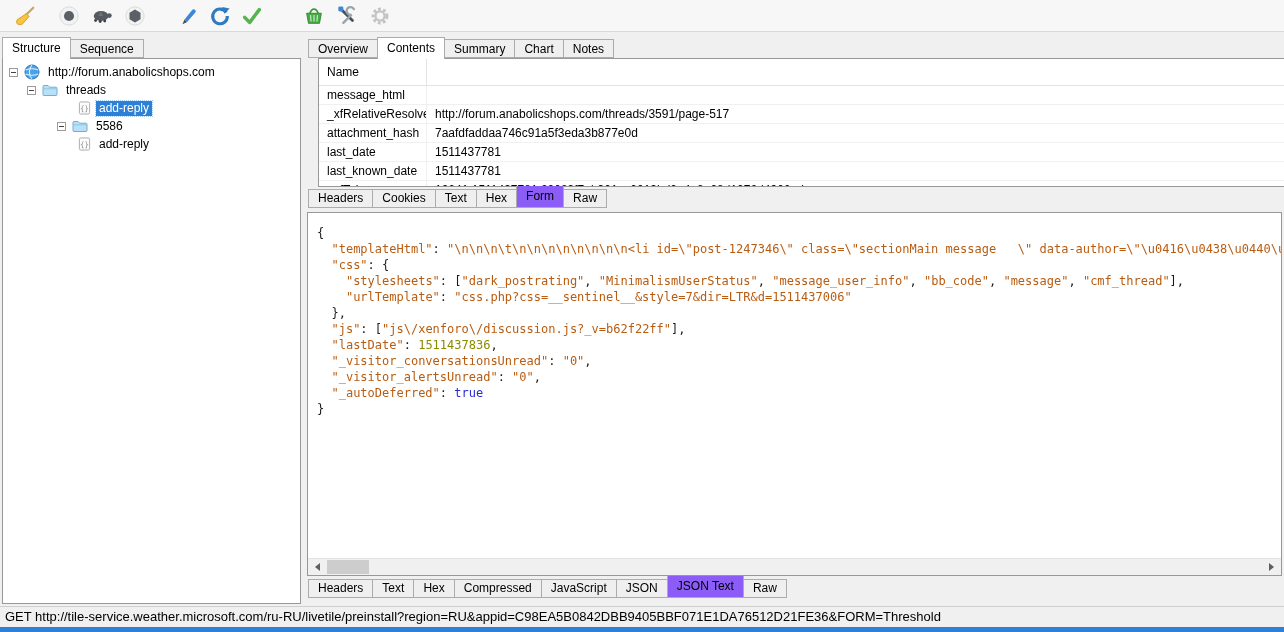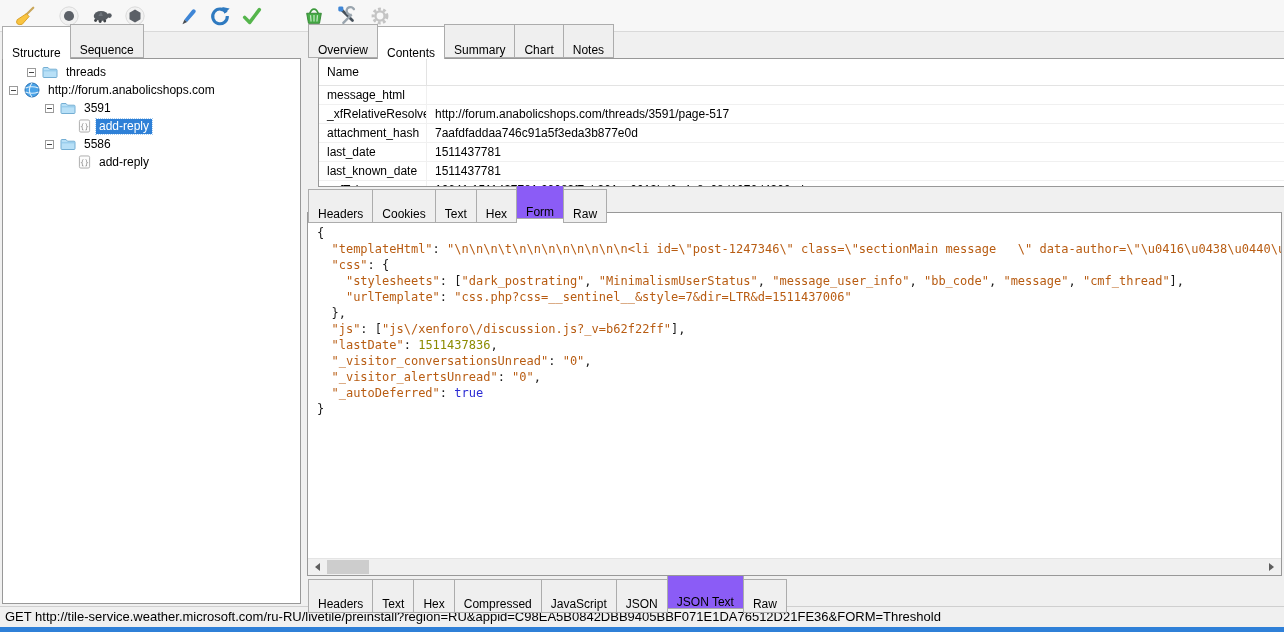--- a/index.html
+++ b/index.html
@@ -8,21 +8,21 @@
     background:#f0f0f0;color:#000;
     font-family:"Liberation Sans","DejaVu Sans",sans-serif;font-size:12px;
   }
   
   .toolbar{position:absolute;left:0;top:0;width:1284px;height:32px;background:#f7f7f7;
     border-bottom:1px solid #d9d9d9;display:flex;align-items:center;box-sizing:border-box}
   .tbtn{width:22px;height:22px;display:flex;align-items:center;justify-content:center;flex:none}
   .tbtn.disabled{opacity:.85}
   
   .tab-row{position:absolute;display:flex;align-items:flex-end;height:21px;z-index:5;overflow:visible}
-  .tab{box-sizing:border-box;padding:16px 9px;border:1px solid #acacac;background:#efefef;
+  .tab{box-sizing:border-box;padding:0 9px;border:1px solid #acacac;background:#efefef;
     white-space:nowrap;margin-right:-1px;position:relative;cursor:default}
   .tab-row.top .tab{height:19px;line-height:18px}
   .tab-row.top .tab.selected{height:22px;line-height:20px;background:#fff;border-bottom:none;margin-bottom:-1px;z-index:6}
   .tab-row.bottom{align-items:flex-start}
   .tab-row.bottom .tab{height:19px;line-height:17px;margin-top:2px}
   .tab-row.bottom .tab.selected{height:22px;line-height:20px;background:#8b5cf6;border-top:none;margin-top:-1px;z-index:6}
   
   .panel-box{position:absolute;background:#fff;border:1px solid #989898;box-sizing:border-box}
   #tree-box{left:2px;top:58px;width:299px;height:546px;padding-top:4px;overflow:hidden}
   #request-box{left:318px;top:58px;width:1168px;height:129px}
@@ -144,61 +144,51 @@
         <circle cx="12" cy="12" r="5" fill="none" stroke="#bcbcbc" stroke-width="2.6"></circle>
       </svg>
     </div>
   </div>
 
 <div class="tab-row top" id="left-tabs">
     <div class="tab selected">Structure</div>
     <div class="tab">Sequence</div>
   </div>
 <div class="panel-box" id="tree-box">
+    <div class="tree-row" style="padding-left: 6px;">
+      <span class="expander"></span>
+      <span class="tree-icon">
+        <svg viewBox="0 0 16 16" width="16" height="16">
+          <circle cx="8" cy="8" r="7" fill="#4aa3e8" stroke="#2a72b5"></circle>
+          <path d="M8 1 A10.5 10.5 0 0 0 8 15 M1.5 6 Q8 3.5 14.5 6 M1.5 10 Q8 12.5 14.5 10" stroke="#dff0fb" stroke-width="1.1" fill="none"></path>
+        </svg>
+      </span>
+      <span class="tree-label">http://forum.anabolicshops.com</span>
+    </div>
     <div class="tree-row" style="padding-left: 24px;">
       <span class="expander"></span>
       <span class="tree-icon">
         <svg viewBox="0 0 16 14" width="16" height="14">
           <path d="M1 3.5 Q1 2.5 2 2.5 H6 L7.5 4.2 H14 Q15 4.2 15 5.2 V11.5 Q15 12.5 14 12.5 H2 Q1 12.5 1 11.5 Z" fill="#b8e0f7" stroke="#74aed3"></path>
           <path d="M1 5.8 H15" stroke="#8ec6e8"></path>
         </svg>
       </span>
       <span class="tree-label">threads</span>
     </div>
-    <div class="tree-row" style="padding-left: 6px;">
-      <span class="expander"></span>
-      <span class="tree-icon">
-        <svg viewBox="0 0 16 16" width="16" height="16">
-          <circle cx="8" cy="8" r="7" fill="#4aa3e8" stroke="#2a72b5"></circle>
-          <path d="M8 1 A10.5 10.5 0 0 0 8 15 M1.5 6 Q8 3.5 14.5 6 M1.5 10 Q8 12.5 14.5 10" stroke="#dff0fb" stroke-width="1.1" fill="none"></path>
-        </svg>
-      </span>
-      <span class="tree-label">http://forum.anabolicshops.com</span>
-    </div>
-    <div class="tree-row" style="padding-left: 42px;">
-      <span class="expander"></span>
-      <span class="tree-icon">
-        <svg viewBox="0 0 16 14" width="16" height="14">
-          <path d="M1 3.5 Q1 2.5 2 2.5 H6 L7.5 4.2 H14 Q15 4.2 15 5.2 V11.5 Q15 12.5 14 12.5 H2 Q1 12.5 1 11.5 Z" fill="#b8e0f7" stroke="#74aed3"></path>
-          <path d="M1 5.8 H15" stroke="#8ec6e8"></path>
-        </svg>
-      </span>
-      <span class="tree-label">3591</span>
-    </div>
     <div class="tree-row" style="padding-left: 60px;">
       <span class="tree-spacer"></span>
       <span class="tree-icon">
         <svg viewBox="0 0 14 15" width="13" height="14">
           <rect x="1.5" y="1" width="11" height="13" rx="1.5" fill="#fcfcfc" stroke="#a9a9a9"></rect>
           <text x="7" y="10.5" font-size="8" text-anchor="middle" fill="#8a8a8a" font-family="monospace">{}</text>
         </svg>
       </span>
       <span class="tree-label selected">add-reply</span>
     </div>
-    <div class="tree-row" style="padding-left: 42px;">
+    <div class="tree-row" style="padding-left: 54px;">
       <span class="expander"></span>
       <span class="tree-icon">
         <svg viewBox="0 0 16 14" width="16" height="14">
           <path d="M1 3.5 Q1 2.5 2 2.5 H6 L7.5 4.2 H14 Q15 4.2 15 5.2 V11.5 Q15 12.5 14 12.5 H2 Q1 12.5 1 11.5 Z" fill="#b8e0f7" stroke="#74aed3"></path>
           <path d="M1 5.8 H15" stroke="#8ec6e8"></path>
         </svg>
       </span>
       <span class="tree-label">5586</span>
     </div>
     <div class="tree-row" style="padding-left: 60px;">

